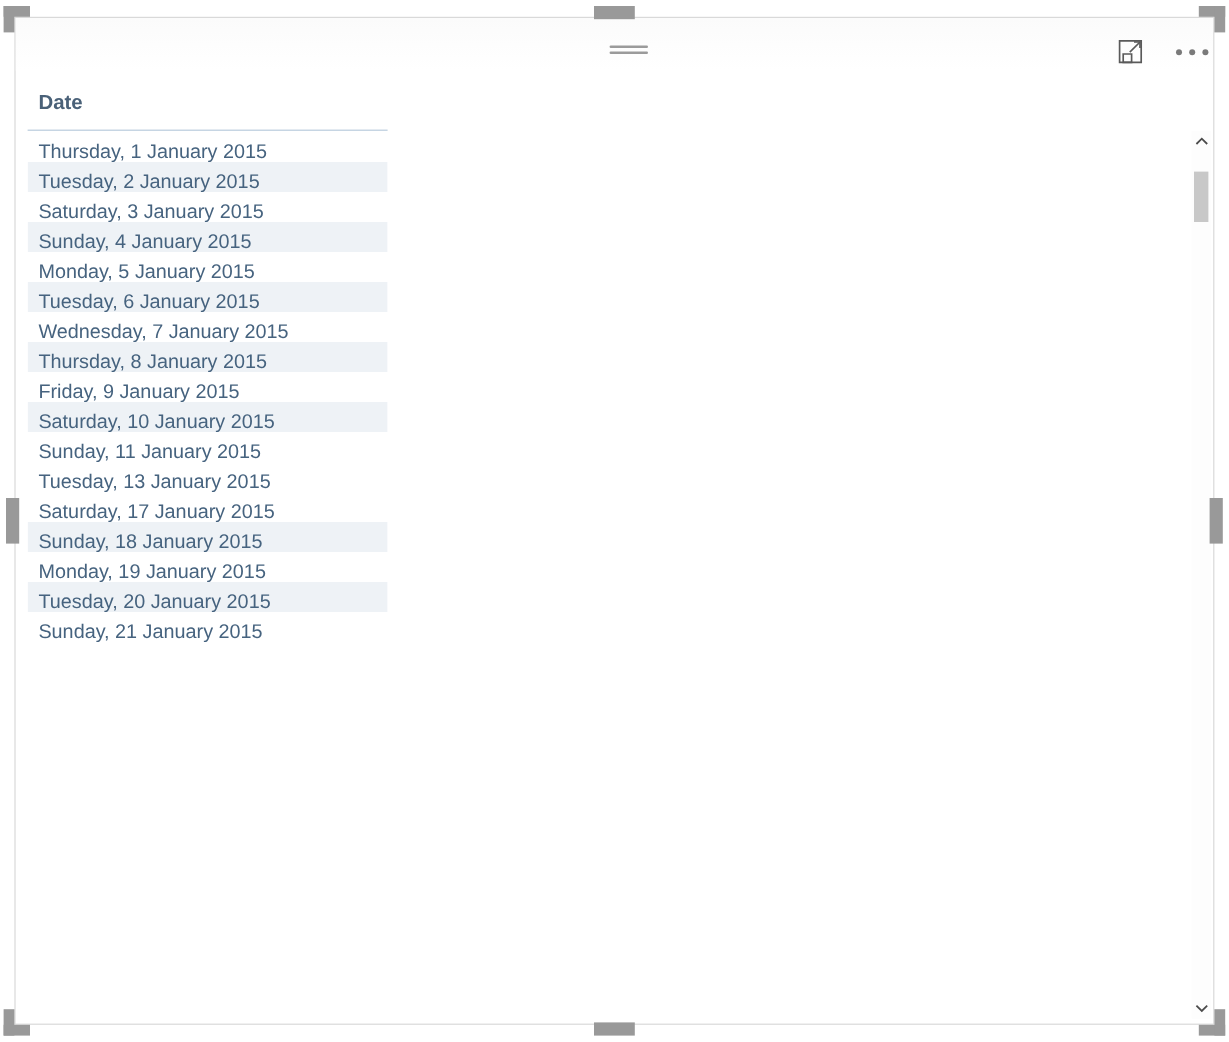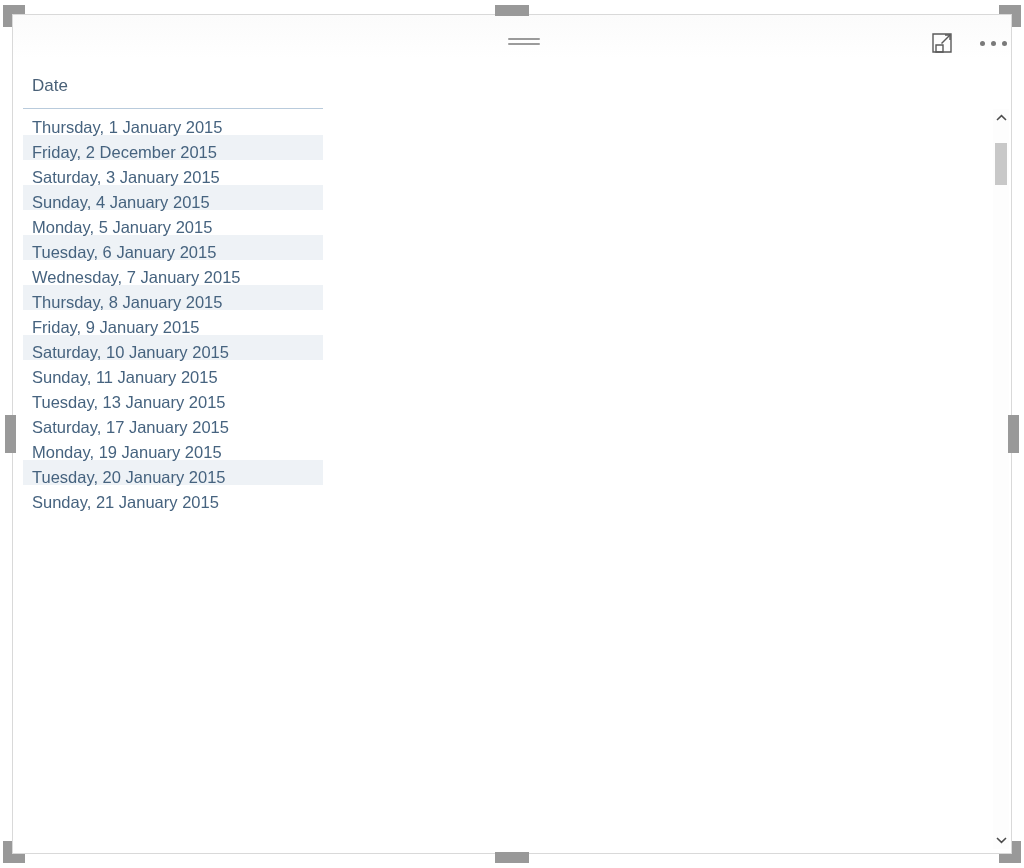--- a/index.html
+++ b/index.html
@@ -98,20 +98,21 @@
   }
 
   #column-header {
     position: absolute;
     left: 10px;
     top: 12px;
     width: 300px;
     height: 38px;
     border-bottom: 1px solid #b9cbdc;
     box-sizing: border-box;
+    font-weight: bold;
   }
   #column-header-label {
     font-size: 17px;
     color: #4a6178;
     line-height: 30px;
     padding-left: 9px;
     white-space: nowrap;
   }
 
   #date-list {
@@ -238,32 +239,33 @@
   </div>
 
   <div id="slicer-body">
 
     <div id="column-header">
       <div id="column-header-label">Date</div>
     </div>
 
     <div id="date-list">
         <div class="date-row">Thursday, 1 January 2015</div>
-        <div class="date-row banded">Friday, 2 December 2015</div>
+        <div class="date-row banded">Tuesday, 2 January 2015</div>
         <div class="date-row">Saturday, 3 January 2015</div>
         <div class="date-row banded">Sunday, 4 January 2015</div>
         <div class="date-row">Monday, 5 January 2015</div>
         <div class="date-row banded">Tuesday, 6 January 2015</div>
         <div class="date-row">Wednesday, 7 January 2015</div>
         <div class="date-row banded">Thursday, 8 January 2015</div>
         <div class="date-row">Friday, 9 January 2015</div>
         <div class="date-row banded">Saturday, 10 January 2015</div>
         <div class="date-row">Sunday, 11 January 2015</div>
         <div class="date-row">Tuesday, 13 January 2015</div>
         <div class="date-row">Saturday, 17 January 2015</div>
+        <div class="date-row banded">Sunday, 18 January 2015</div>
         <div class="date-row">Monday, 19 January 2015</div>
         <div class="date-row banded">Tuesday, 20 January 2015</div>
         <div class="date-row">Sunday, 21 January 2015</div>
       </div>
 
     <div id="scrollbar">
       <div id="scroll-up-btn">
         <svg width="11" height="8" viewBox="0 0 11 8">
           <path d="M1 6 L5.5 1.6 L10 6" fill="none" stroke="#4c4c4c" stroke-width="1.5"></path>
         </svg>

